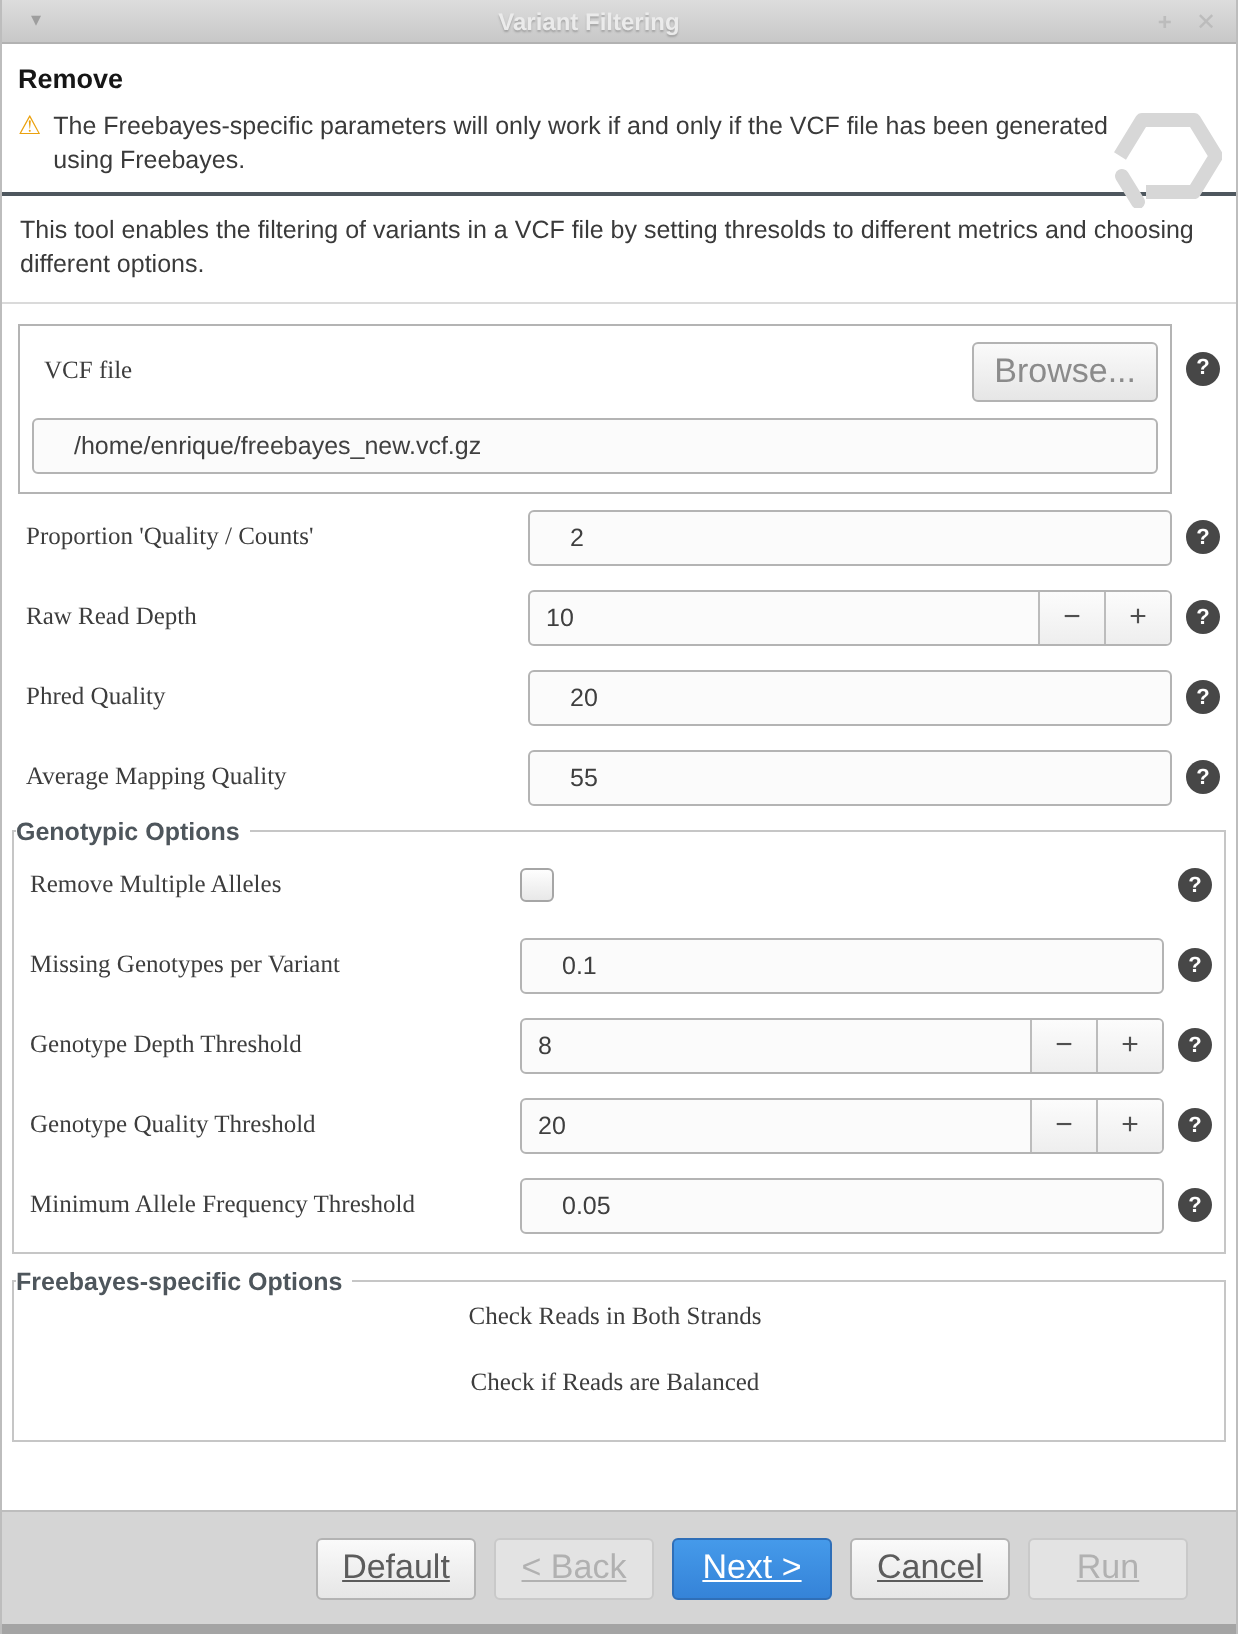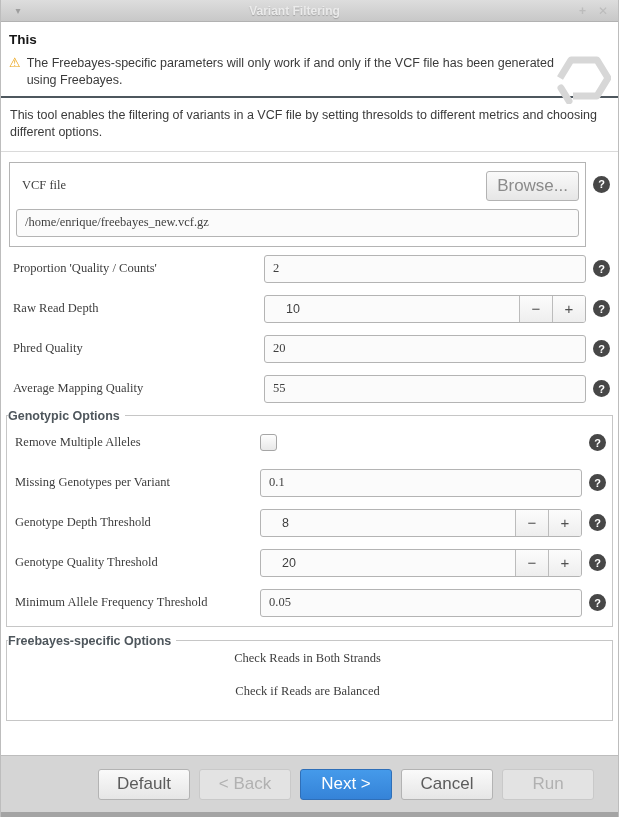--- a/index.html
+++ b/index.html
@@ -47,43 +47,43 @@
   .btn {
     border: 1px solid #b3b3b3; border-radius: 3px;
     background: linear-gradient(#fafafa, #e6e6e6);
     color: #5c5c5c; font-size: 17px;
     display: inline-flex; align-items: center; justify-content: center;
     font-family: inherit;
   }
   .browse-btn { height: 30px; padding: 0 10px; color: #8b8b8b; }
   .text-input {
     height: 28px; border: 1px solid #b4b4b4; border-radius: 3px;
-    background: #fbfbfb; padding: 0 8px; color: #3f3f3f;
-    font-family: Liberation Serif, serif; font-size: 12.5px; width: 100%; outline: none;
+    background: #fbfbfb; padding: 0 20px; color: #3f3f3f;
+    font-family: Liberation Sans, sans-serif; font-size: 12.5px; width: 100%; outline: none;
   }
   .file-input-wrap { padding: 2px 2px 0 2px; margin-top: 4px; }
   .help {
     width: 17px; height: 17px; flex: 0 0 17px; border-radius: 50%;
     background: #474747; color: #fff; font-size: 11px; font-weight: bold;
     display: inline-flex; align-items: center; justify-content: center;
     margin-left: 7px; cursor: default;
   }
   .file-section .help { margin-top: 14px; }
   
   .row { display: flex; align-items: center; height: 40px; padding: 0 8px 0 12px; }
   .row-label { flex: 1; color: #3d3d3d; padding-right: 6px; font-family: Liberation Serif, serif; }
   .ctrl { width: 322px; flex: 0 0 322px; display: flex; align-items: center; }
   .ctrl > .text-input { width: 322px; }
   .spin {
     display: flex; width: 322px; height: 28px;
     border: 1px solid #b4b4b4; border-radius: 3px; background: #fbfbfb; overflow: hidden;
   }
   .spin input {
     flex: 1; min-width: 0; border: none; background: transparent;
-    padding: 0 8px; font-family: inherit; font-size: 12.5px; color: #3f3f3f; outline: none; margin-left: 13px;
+    padding: 0 8px; font-family: inherit; font-size: 12.5px; color: #3f3f3f; outline: none;
   }
   .spin-btn {
     width: 33px; flex: 0 0 33px; border-left: 1px solid #bcbcbc;
     display: flex; align-items: center; justify-content: center;
     color: #4f4f4f; font-size: 15px; background: linear-gradient(#fcfcfc, #eeeeee); cursor: default;
   }
   .checkbox {
     position: relative; width: 17px; height: 17px;
     border: 1px solid #a6a6a6; border-radius: 3px;
     background: linear-gradient(#fefefe, #e8e8e8);
@@ -95,21 +95,21 @@
   fieldset { border: 1px solid #c6c6c6; margin: 0 5px; padding: 0 0 3px 0; }
   legend { font-weight: bold; color: #4e565c; font-size: 12.5px; padding-right: 5px; margin-left: 1px; }
   fieldset .row { padding: 0 6px 0 8px; }
   .fb-row { height: 33px; flex-direction: column; }
   .fb-first { margin-top: 3px; }
   
   .footer {
     height: 57px; flex: 0 0 57px; background: #d5d5d5; border-top: 1px solid #bdbdbd;
     display: flex; align-items: center; justify-content: flex-end; gap: 9px; padding-right: 24px;
   }
-  .footer .btn { width: 92px; height: 31px; }
+  .footer .btn { width: 80px; height: 31px; text-decoration: underline; }
   .btn.disabled { color: #b1b1b1; background: #e3e3e3; border-color: #c9c9c9; }
   .btn.primary {
     background: linear-gradient(#459aea, #3583d8);
     border-color: #2f6fb8; color: #ffffff;
   }
   .bottom-strip { height: 5px; flex: 0 0 5px; background: #a4a4a4; }
 </style>
 </head>
 <body>
 
@@ -119,21 +119,21 @@
     <span class="tb-menu">▾</span>
     <span class="tb-title">Variant Filtering</span>
     <span class="tb-controls">
       <span class="tb-btn">+</span>
       <span class="tb-btn">✕</span>
     </span>
   </div>
 
   <div class="content">
 
-    <div class="page-title">This</div>
+    <div class="page-title">Remove</div>
 
     <svg class="app-logo" width="54" height="50" viewBox="0 0 54 50">
       <path d="M3,24 L14,6 L40,6 L51,24 L40,42 L16,42" fill="none" stroke="#d7d7d7" stroke-width="7" stroke-linejoin="round"></path>
       <path d="M12,47 L4,34" fill="none" stroke="#d7d7d7" stroke-width="7" stroke-linecap="round"></path>
     </svg>
 
     <div class="notice">
       <span class="notice-icon">⚠</span>
       <span class="notice-text">The Freebayes-specific parameters will only work if and only if the VCF file has been generated using Freebayes.</span>
     </div>

